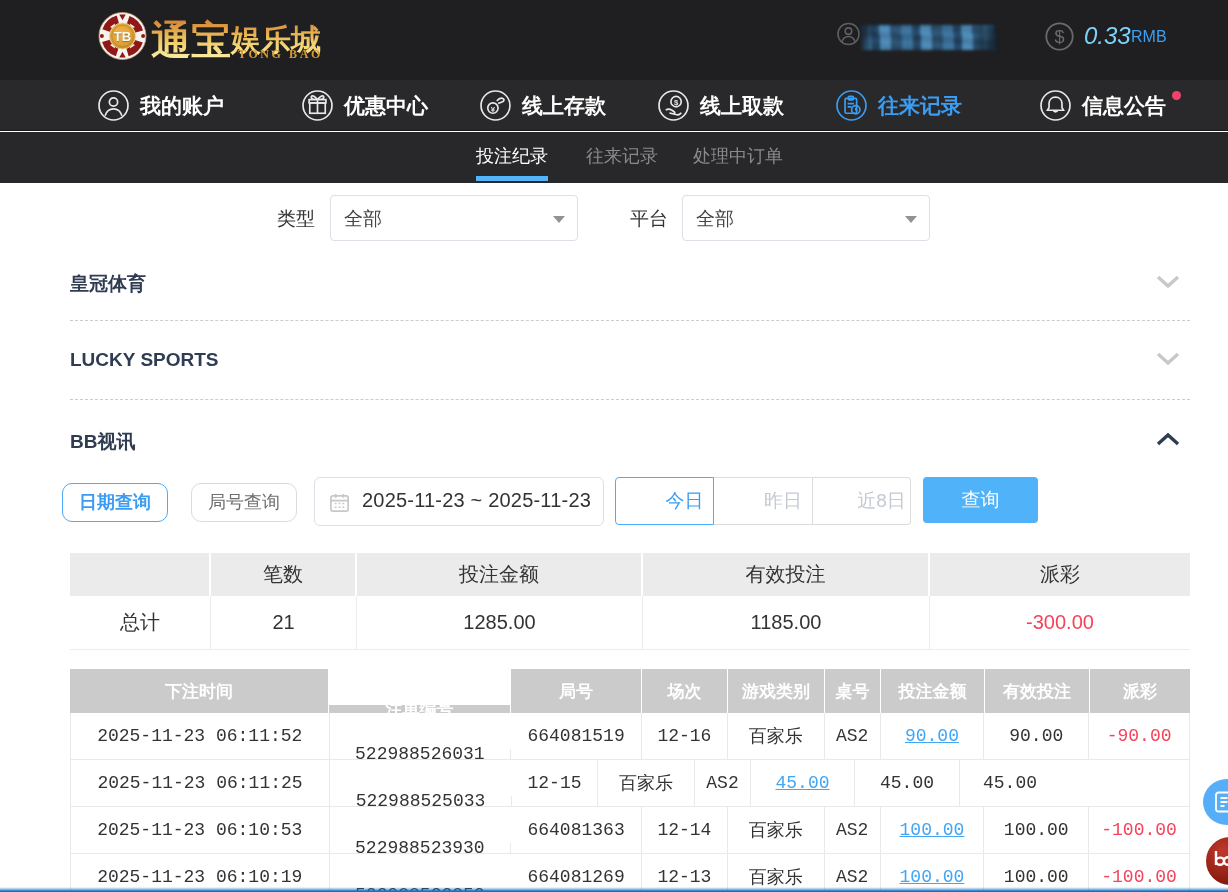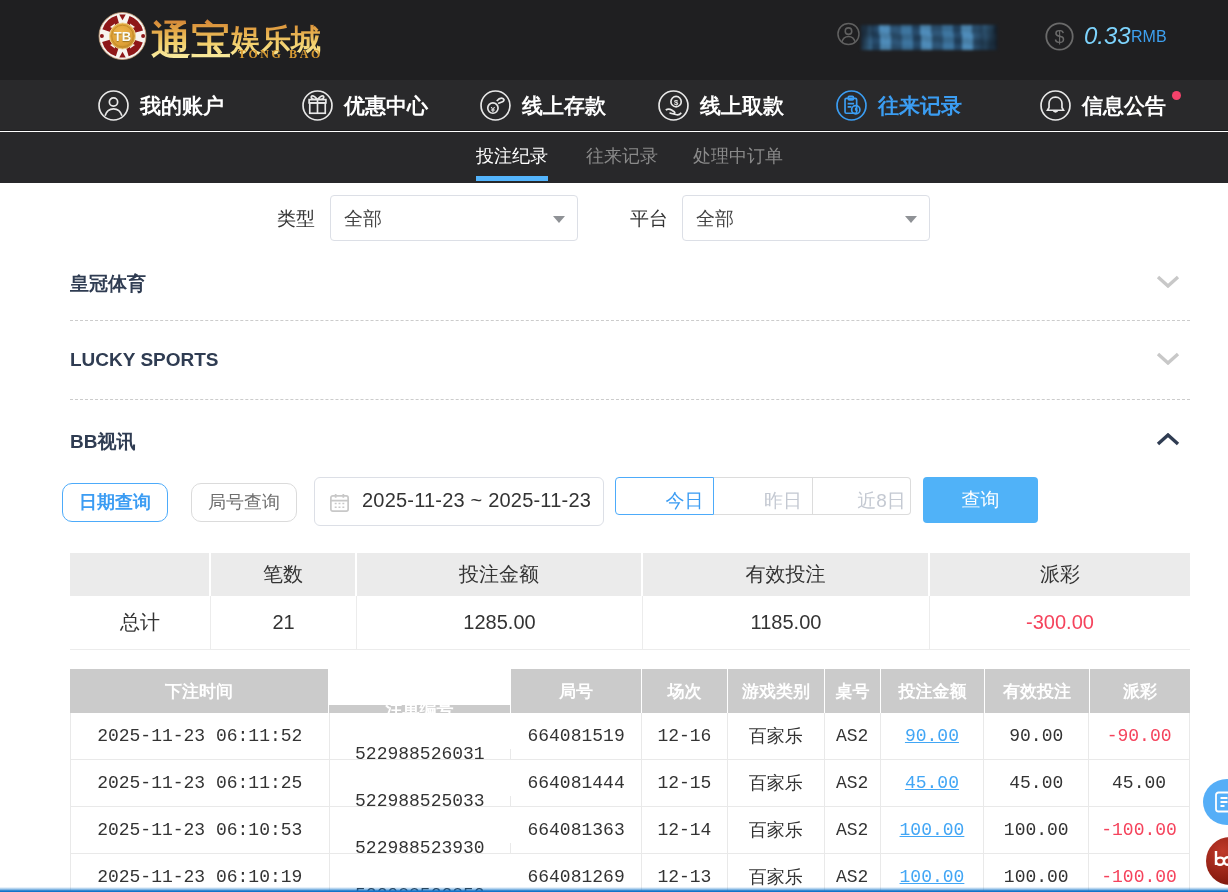--- a/index.html
+++ b/index.html
@@ -30,21 +30,21 @@
 .sel .caret { position:absolute; right:12px; top:20px; width:0; height:0; border-left:6px solid transparent; border-right:6px solid transparent; border-top:7px solid #8f9296; }
 .sect { position:absolute; left:70px; font-size:19px; font-weight:bold; color:#2f3c52; }
 .dashline { position:absolute; left:70px; width:1120px; border-top:1px dashed #ccc; }
 .chev { position:absolute; left:1156px; width:24px; height:13px; }
 
 .btn1 { position:absolute; height:39px; border-radius:10px; font-size:18px; text-align:center; line-height:37px; }
 #bDate { left:62px; top:300px; width:106px; border:1px solid #4dabfa; color:#3b9cf3; font-weight:bold; }
 #bRound { left:191px; top:300px; width:106px; border:1px solid #dbdbdb; color:#6e6e6e; }
 #dateBox { position:absolute; left:314px; top:294px; width:290px; height:49px; border:1px solid #dcdfe6; border-radius:6px; }
 #dateBox .dtx { position:absolute; left:47px; top:11px; font-size:20px; color:#333; font-weight:500; letter-spacing:0.2px;}
-.grp { position:absolute; top:294px; width:99px; height:38px; border:1px solid #dcdcdc; font-size:19px; color:#c4c9d2; text-align:center; line-height:46px; background:#fff;padding-left:40px;}
+.grp { position:absolute; top:294px; width:99px; height:48px; border:1px solid #dcdcdc; font-size:19px; color:#c4c9d2; text-align:center; line-height:46px; background:#fff;padding-left:40px;}
 #g1 { left:615px; border:1px solid #4dabfa; color:#3b9cf3; border-radius:4px 0 0 4px; z-index:2;}
 #g2 { left:714px; border-left:none;}
 #g3 { left:813px; border-left:none; border-radius:0 4px 4px 0; width:98px;}
 #bQuery { position:absolute; left:923px; top:294px; width:115px; height:46px; background:#50b2f8; border-radius:4px; color:#fff; font-size:19px; text-align:center; line-height:46px; }
 
 #sumtbl { position:absolute; left:70px; top:370px; width:1120px; }
 #sumtbl .hrow { height:43px; display:flex; }
 #sumtbl .hrow .c { background:#ebebeb; border-right:2px solid #fff; font-size:20px; color:#333; display:flex; align-items:center; justify-content:center; }
 #sumtbl .hrow .c:last-child { border-right:none; }
 #sumtbl .brow { height:54px; display:flex; border-bottom:1px solid #ececec; }
@@ -264,21 +264,20 @@
         <div class="c k6">AS2</div>
         <div class="c k7">
           <span class="blink">90.00</span>
         </div>
         <div class="c k8">90.00</div>
         <div class="c k9 red">-90.00</div>
     </div>
     <div class="drow">
       <div class="c k1">2025-11-23 06:11:25</div>
         <div class="c k2">522988525033</div>
-        <div class="c k3">664081444</div>
         <div class="c k4">12-15</div>
         <div class="c k5">百家乐</div>
         <div class="c k6">AS2</div>
         <div class="c k7">
           <span class="blink">45.00</span>
         </div>
         <div class="c k8">45.00</div>
         <div class="c k9">45.00</div>
     </div>
     <div class="drow">

